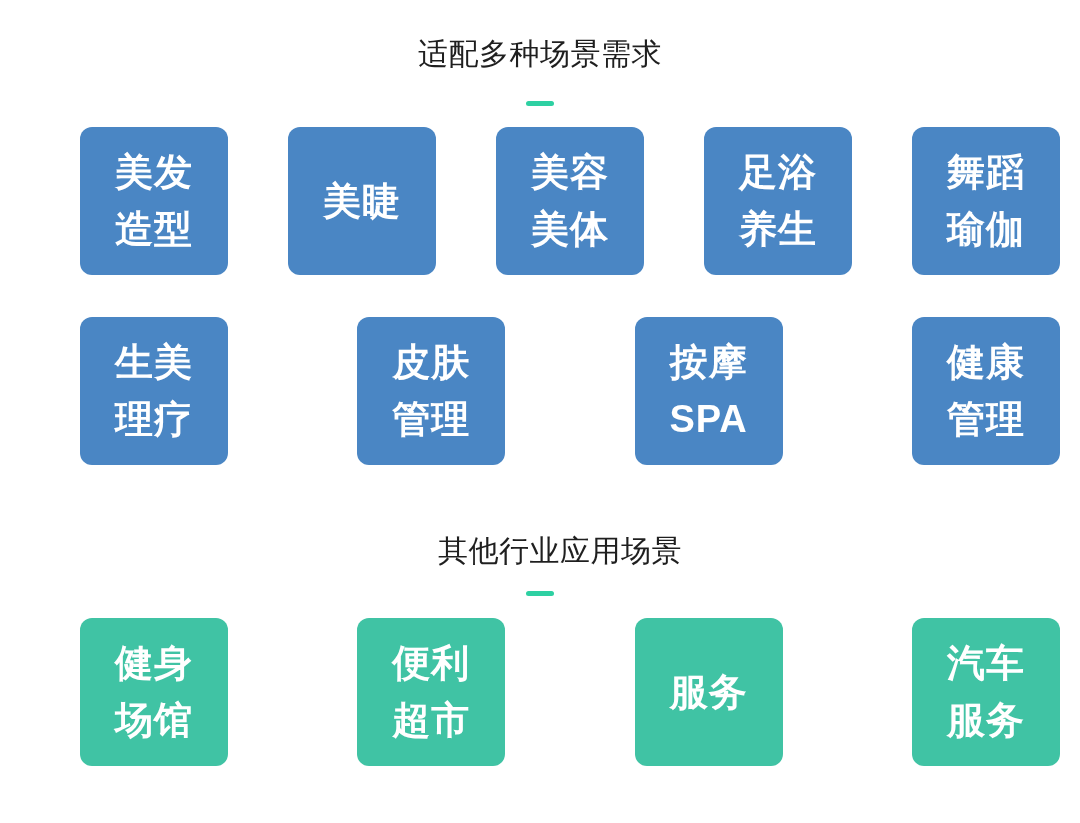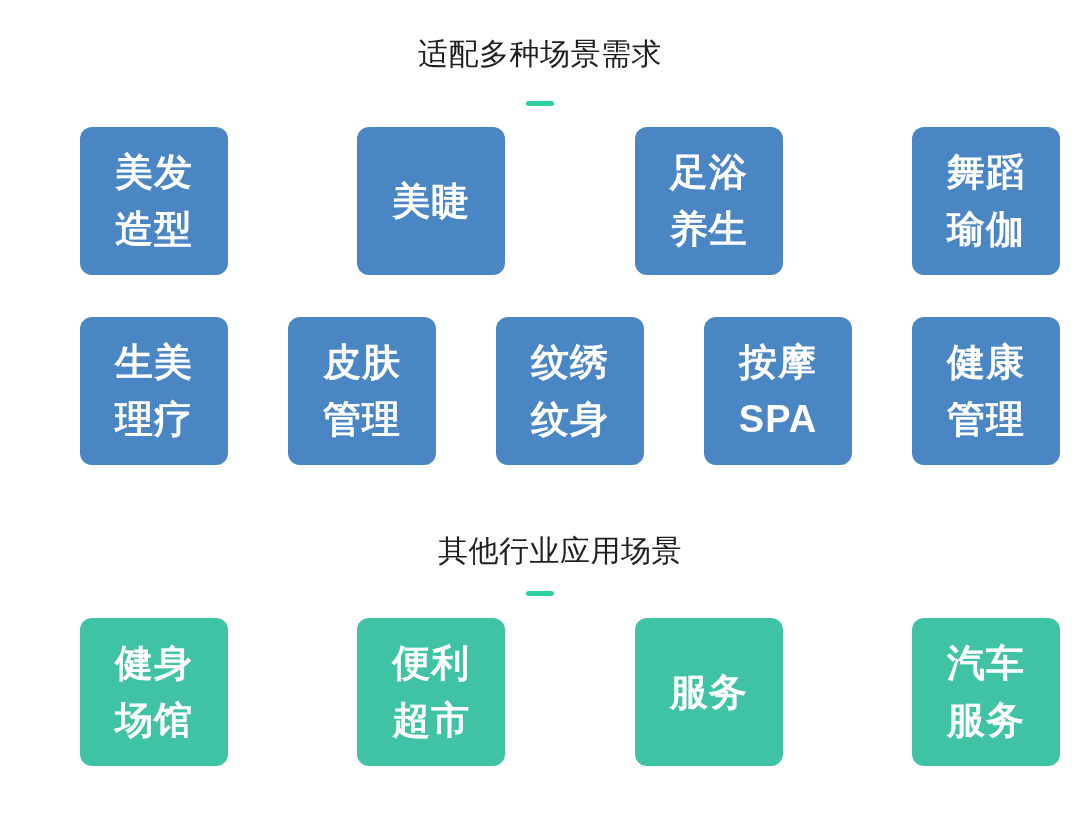--- a/index.html
+++ b/index.html
@@ -79,41 +79,41 @@
 
   <div class="tile-row row-1">
     <div class="tile tile-blue">
       <span>美发</span>
       <span>造型</span>
     </div>
     <div class="tile tile-blue">
       <span>美睫</span>
     </div>
     <div class="tile tile-blue">
+      <span>美容</span>
+      <span>美体</span>
+    </div>
+    <div class="tile tile-blue">
       <span>足浴</span>
       <span>养生</span>
     </div>
     <div class="tile tile-blue">
       <span>舞蹈</span>
       <span>瑜伽</span>
     </div>
   </div>
 
   <div class="tile-row row-2">
     <div class="tile tile-blue">
       <span>生美</span>
       <span>理疗</span>
     </div>
     <div class="tile tile-blue">
       <span>皮肤</span>
       <span>管理</span>
-    </div>
-    <div class="tile tile-blue">
-      <span>纹绣</span>
-      <span>纹身</span>
     </div>
     <div class="tile tile-blue">
       <span>按摩</span>
       <span>SPA</span>
     </div>
     <div class="tile tile-blue">
       <span>健康</span>
       <span>管理</span>
     </div>
   </div>

